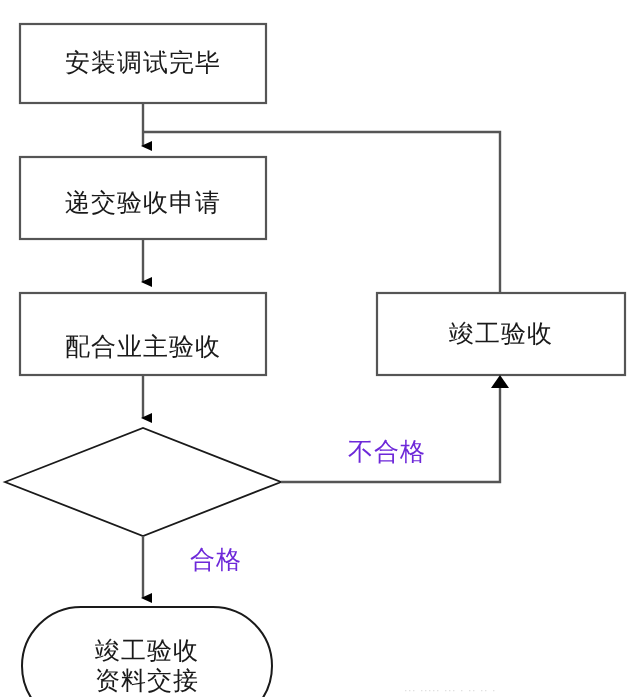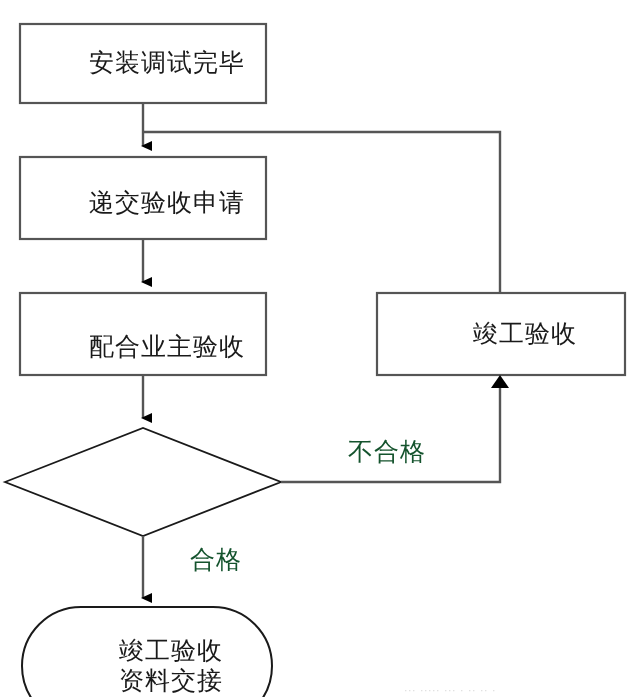--- a/index.html
+++ b/index.html
@@ -30,25 +30,24 @@
     align-items: center;
     justify-content: center;
     text-align: center;
     color: #1a1a1a;
     font-family: "DejaVu Sans", "Liberation Sans", sans-serif;
     font-size: 25px;
     letter-spacing: 1px;
     line-height: 1.22;
     white-space: pre-line;
     pointer-events: none;
-    padding-left: 24px;
   }
   .edge-label {
     position: absolute;
-    color: #14532d;
+    color: #6d28d9;
     font-family: "DejaVu Sans", "Liberation Sans", sans-serif;
     font-size: 25px;
     letter-spacing: 1px;
     white-space: nowrap;
   }
   .watermark {
     position: absolute;
     font-family: "DejaVu Sans", "Liberation Sans", sans-serif;
     font-size: 11px;
     color: #dcdcdc;

